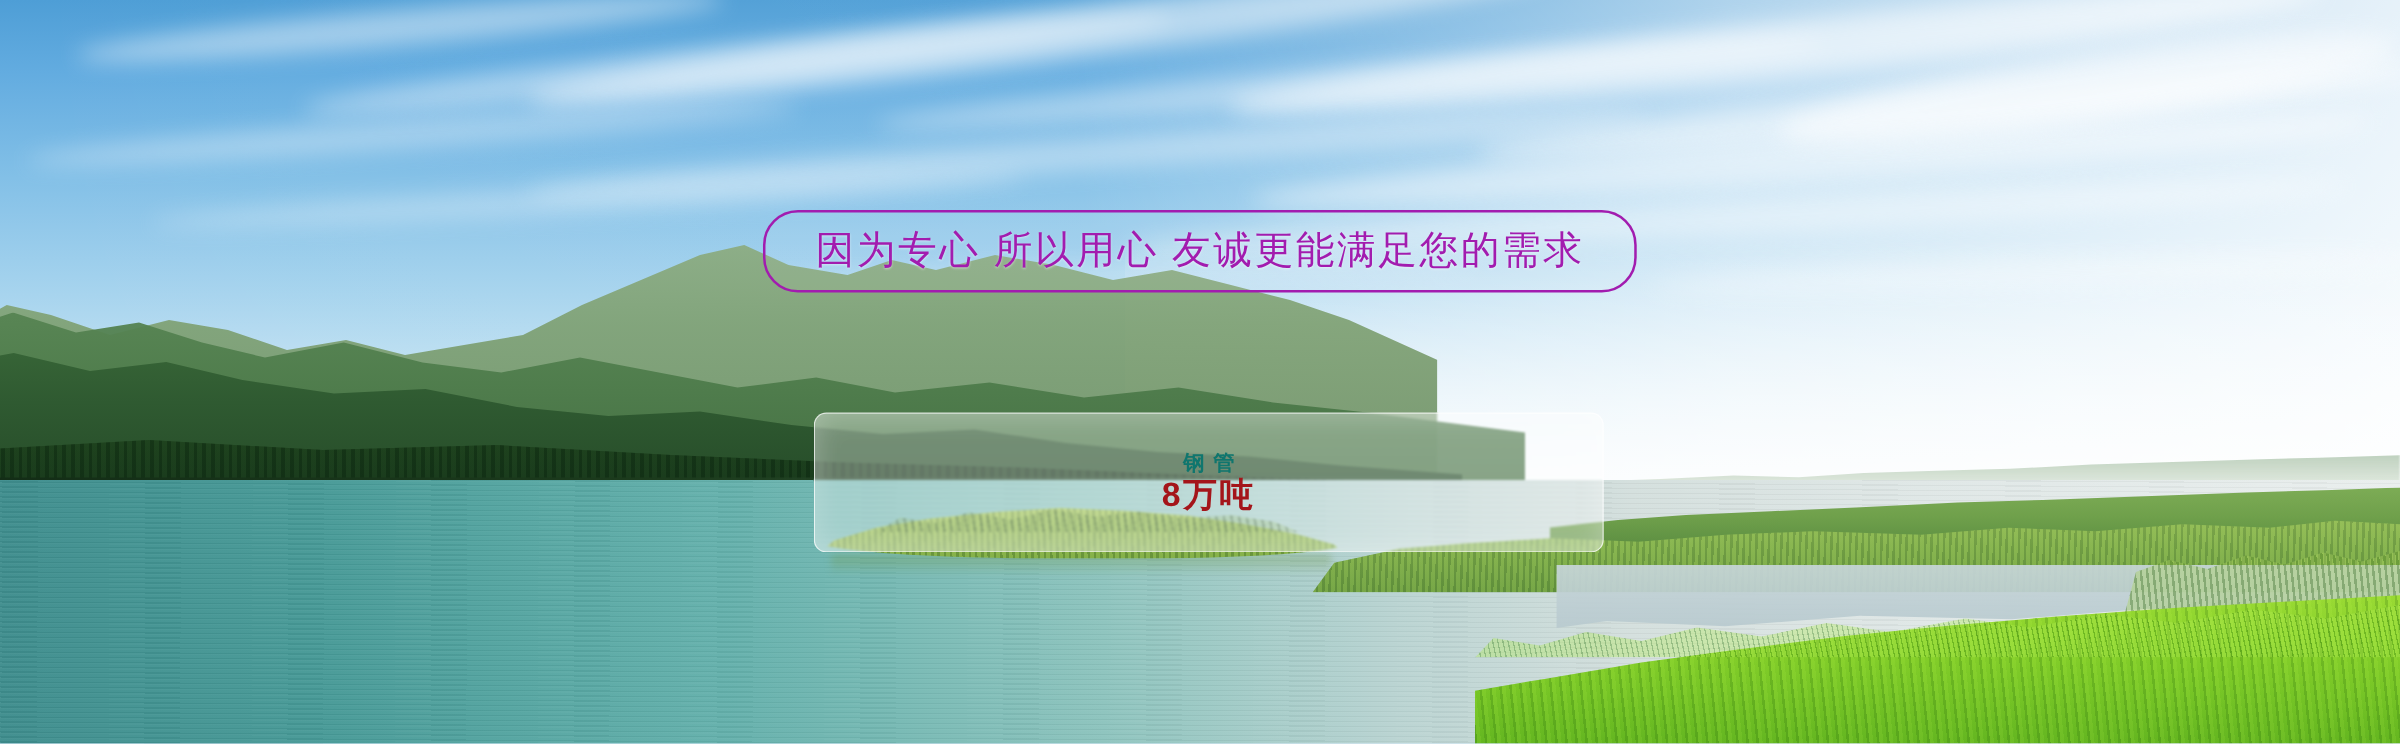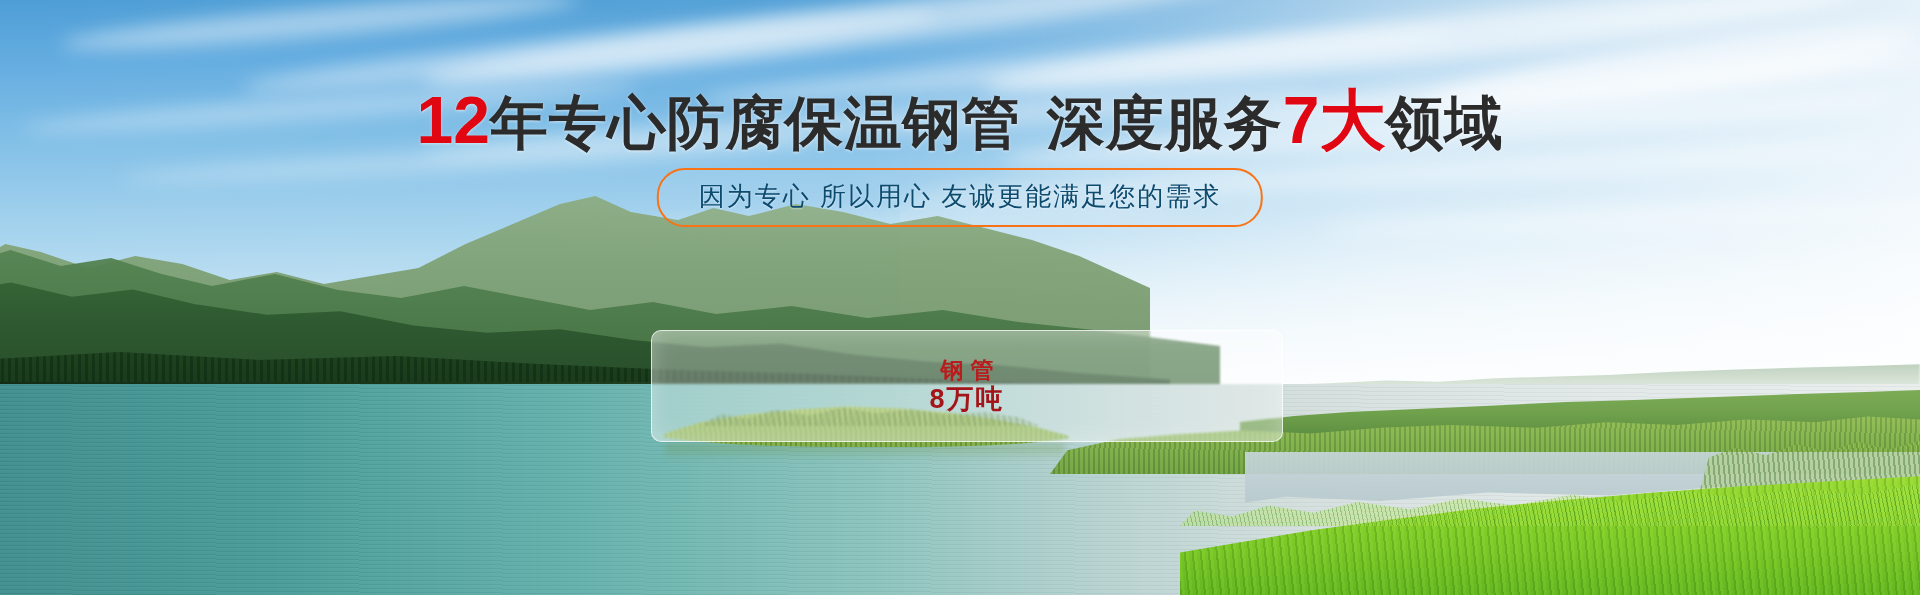--- a/index.html
+++ b/index.html
@@ -254,25 +254,25 @@
   }
   .headline .hl-gap { display: inline-block; width: 26px; }
 
   
   .subtitle-pill {
     position: absolute;
     left: 50%;
     transform: translateX(-50%);
     top: 168px;
     padding: 9px 40px 11px;
-    border: 2px solid #f97316;
+    border: 2px solid #a21caf;
     border-radius: 28px;
-    font-size: 26px;
+    font-size: 31px;
     letter-spacing: 2px;
-    color: #0c4a6e;
+    color: #a21caf;
     white-space: nowrap;
     background: rgba(255,255,255,.06);
     text-shadow: 0 1px 2px rgba(255,255,255,.5);
   }
 
   
   .stats {
     position: absolute;
     left: 651px; top: 330px;
     width: 632px; height: 112px;
@@ -286,25 +286,25 @@
     background: rgba(255,255,255,.34);
     backdrop-filter: blur(1px);
     display: flex;
     flex-direction: column;
     align-items: center;
     justify-content: center;
     gap: 4px;
     box-shadow: inset 0 0 22px rgba(255,255,255,.28);
   }
   .stat-label {
-    font-size: 23px;
+    font-size: 17px;
     font-weight: 700;
     letter-spacing: 7px;
     text-indent: 7px;
-    color: #b91c1c;
+    color: #0f766e;
     line-height: 1;
   }
   .stat-value {
     font-size: 27px;
     font-weight: 700;
     letter-spacing: 2px;
     color: #a4151a;
     line-height: 1;
   }
   .stat-value sup {
@@ -350,21 +350,20 @@
   <div class="channel"></div>
   <div class="reed-patch"></div>
 
   <div class="island-reflect"></div>
   <div class="island"></div>
   <div class="island-tufts"></div>
 
   <div class="grass"></div>
   <div class="grass-blades"></div>
 
-  <div class="headline"><span class="hl-red">12</span><span>年专心防腐保温钢管</span><span class="hl-gap"></span><span>深度服务</span><span class="hl-red">7大</span><span>领域</span></div>
 
   <div class="subtitle-pill">因为专心 所以用心  友诚更能满足您的需求</div>
 
   <div class="stats">
 
     <div class="stat-card">
       <div class="stat-label">钢管</div>
       <div class="stat-value"><span>8万吨</span></div>
     </div>
 

